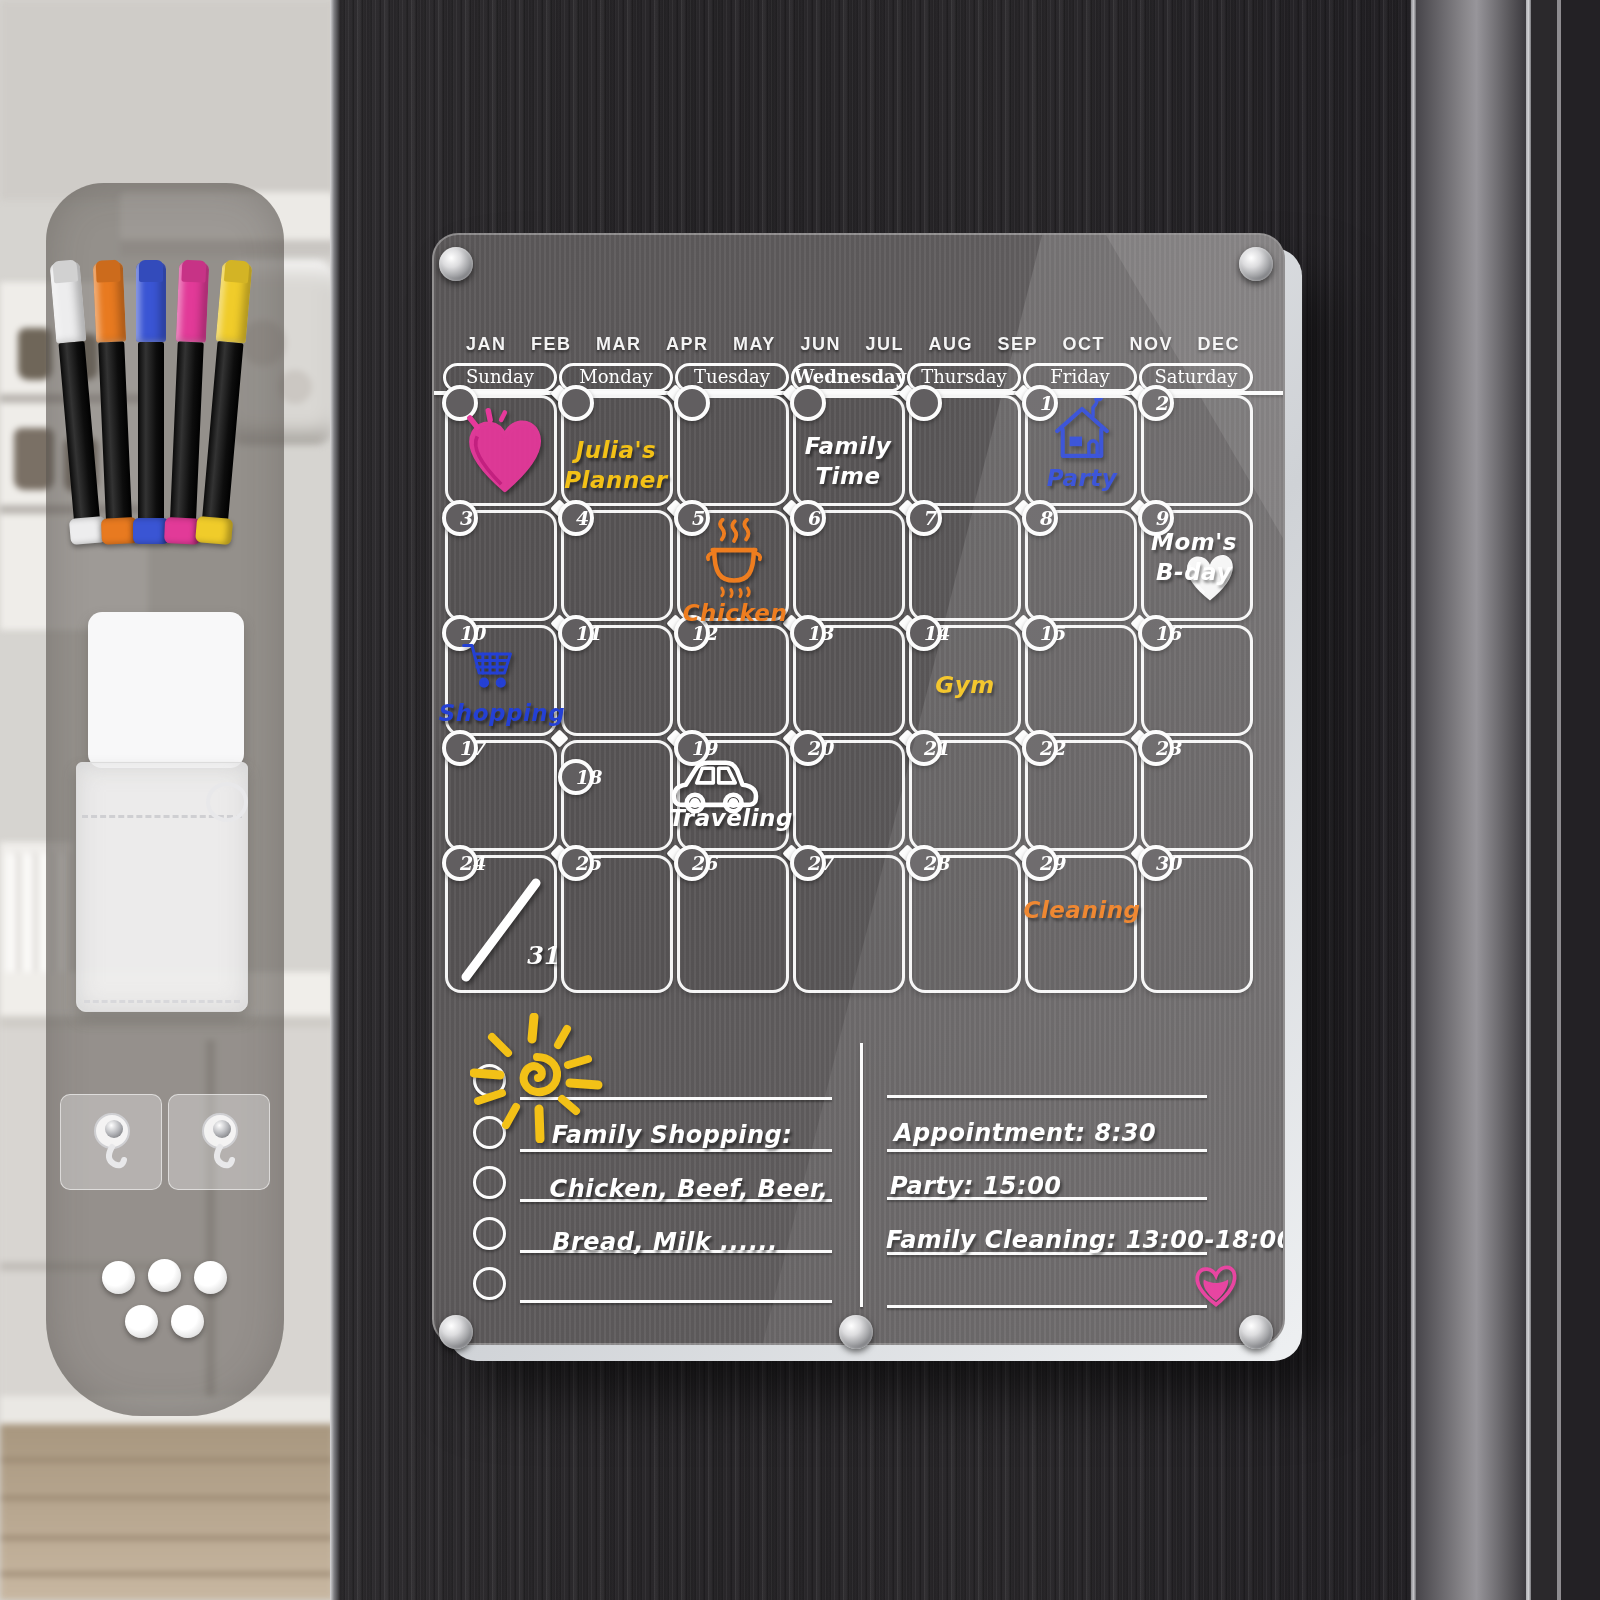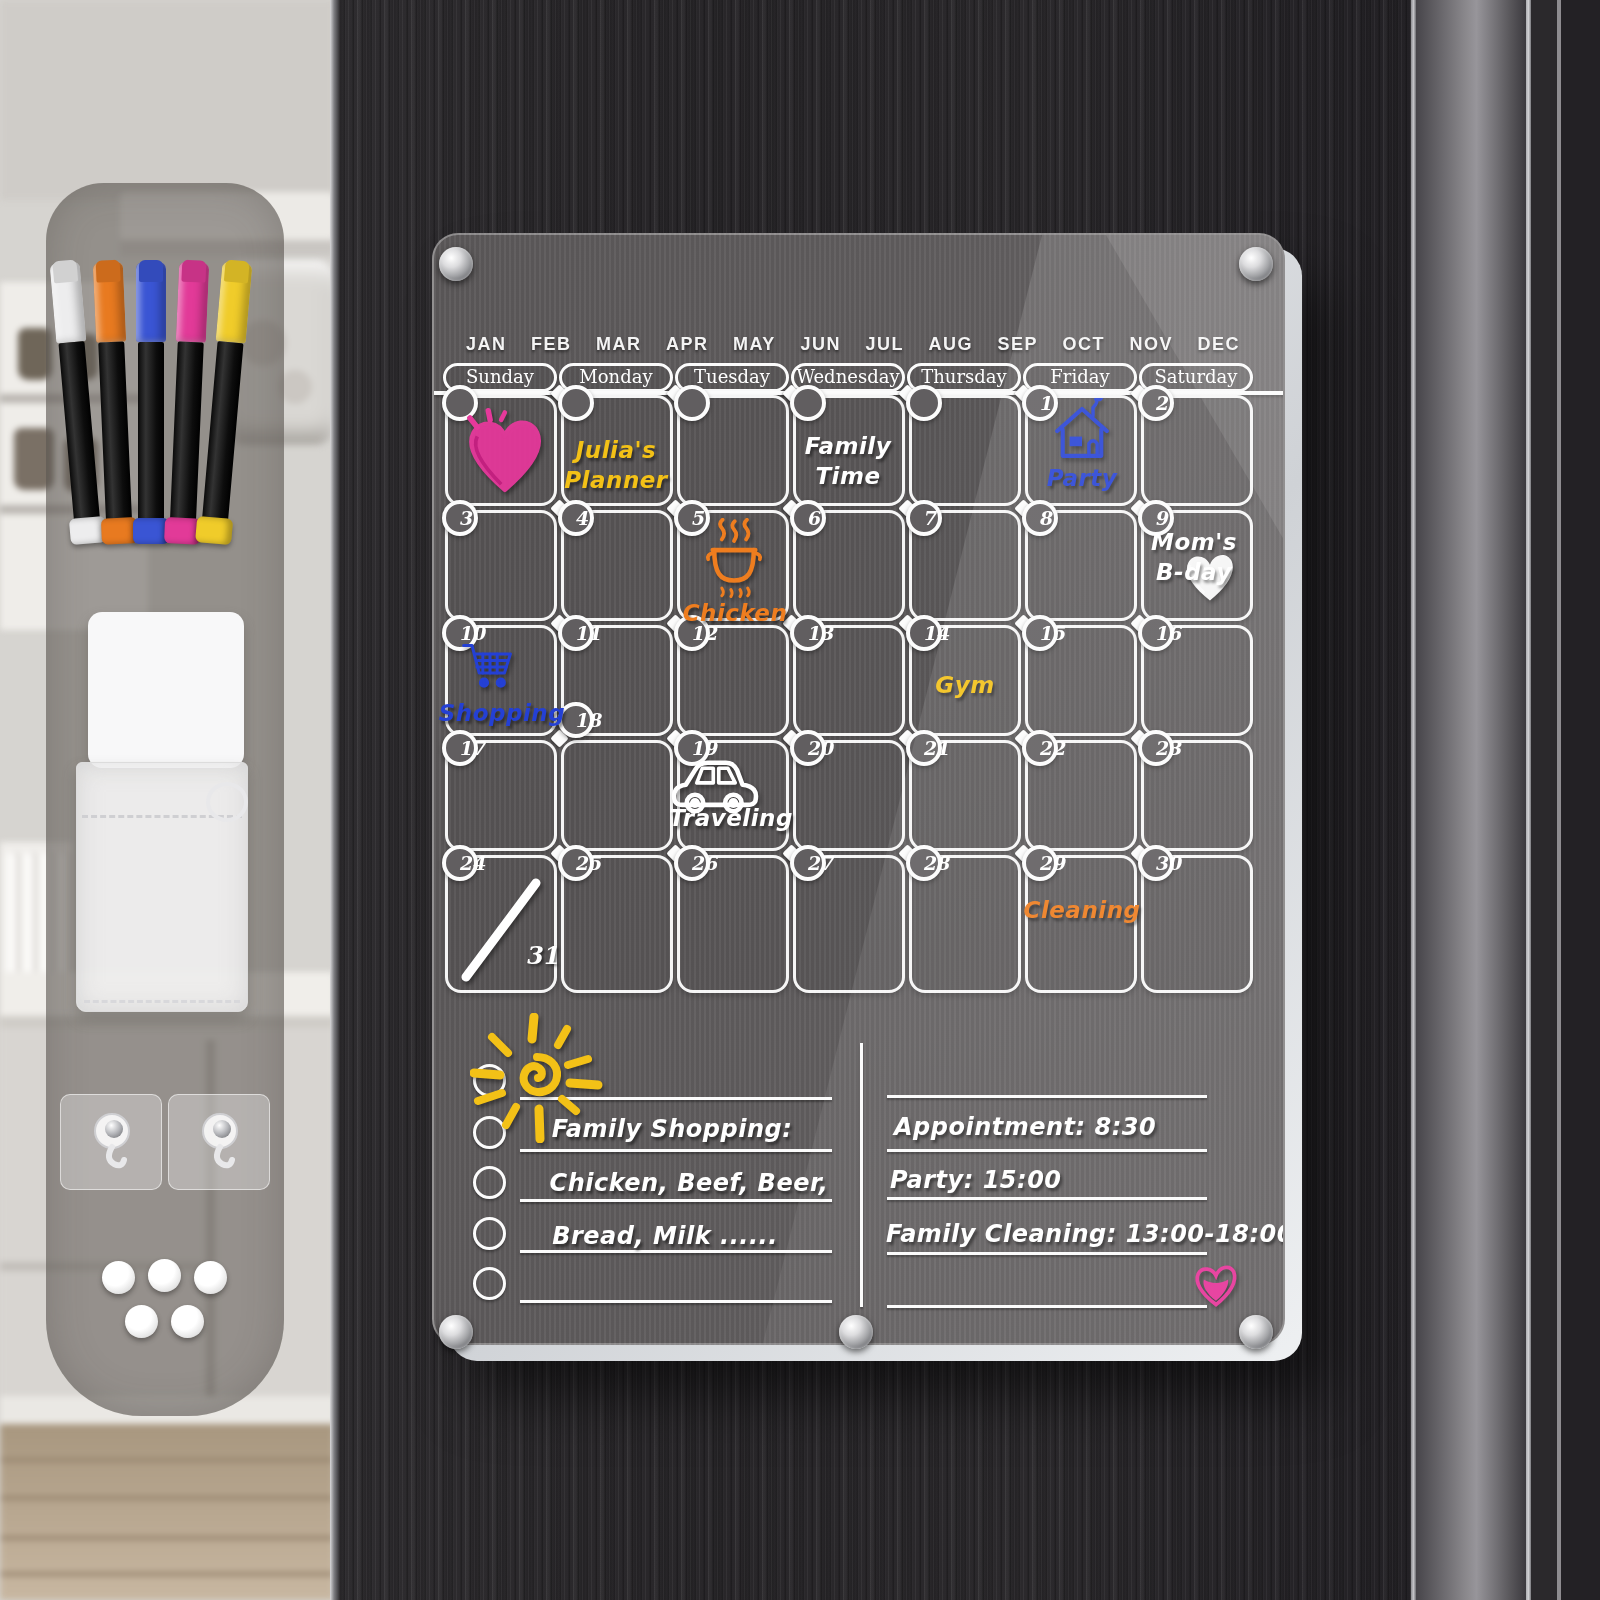--- a/index.html
+++ b/index.html
@@ -100,21 +100,21 @@
       letter-spacing:.5px;white-space:pre-line;line-height:30px;z-index:10;
       text-shadow:2px 3px 3px rgba(0,0,0,.45);}
   .entry-icon{z-index:9;filter:drop-shadow(2px 3px 2px rgba(0,0,0,.4));}
   .entry-icon svg{display:block;width:100%;height:100%;}
   .overflow-date{color:#fff;font:italic 700 24px "DejaVu Serif",serif;z-index:9;
       text-shadow:2px 2px 3px rgba(0,0,0,.5);}
   .check-circle{width:33px;height:33px;border:3.5px solid #fcfcfc;border-radius:50%;
       box-shadow:0 2px 3px rgba(0,0,0,.35);}
   .note-line{height:3px;background:#fbfbfb;box-shadow:0 2px 2px rgba(0,0,0,.35);}
   .note-text{font:italic 700 24px "DejaVu Sans",sans-serif;color:#fff;letter-spacing:.5px;
-      text-shadow:2px 3px 3px rgba(0,0,0,.5);white-space:nowrap;z-index:10;}
+      text-shadow:2px 3px 3px rgba(0,0,0,.5);white-space:nowrap;z-index:10;margin-top:6px;}
   #notes-divider{left:426px;top:808px;width:3px;height:264px;background:#fbfbfb;box-shadow:0 2px 2px rgba(0,0,0,.35);}
   .screw{width:34px;height:34px;border-radius:50%;z-index:60;
       background:radial-gradient(circle at 36% 32%,#ffffff,#dcdcde 30%,#a2a3a6 58%,#717276 78%,#55565a);
       box-shadow:0 3px 6px rgba(0,0,0,.55), inset 0 0 3px rgba(255,255,255,.6);}
 </style>
 </head>
 <body>
 
 <div id="scene">
 
@@ -253,21 +253,21 @@
         <span>AUG</span>
         <span>SEP</span>
         <span>OCT</span>
         <span>NOV</span>
         <span>DEC</span>
       </div>
     <div id="weekday-row" style="left:0;top:0;">
         <div class="day-pill" style="left: 9px; width: 114px;">Sunday</div>
         <div class="day-pill" style="left: 125px; width: 114px;">Monday</div>
         <div class="day-pill" style="left: 241px; width: 114px;">Tuesday</div>
-        <div class="day-pill" style="left: 357px; width: 114px;">Wednesday</div>
+        <div class="day-pill" style="left: 357px; width: 114px; font-weight: bold;">Wednesday</div>
         <div class="day-pill" style="left: 473px; width: 114px;">Thursday</div>
         <div class="day-pill" style="left: 589px; width: 114px;">Friday</div>
         <div class="day-pill" style="left: 705px; width: 114px;">Saturday</div>
       </div>
     <div class="pill-line"></div>
     <div id="grid-layer" style="left:0;top:0;">
         <div class="cell" style="left: 11px; top: 160px; width: 112px; height: 111px;"></div>
         <div class="cell" style="left: 127px; top: 160px; width: 112px; height: 111px;"></div>
         <div class="cell" style="left: 243px; top: 160px; width: 112px; height: 111px;"></div>
         <div class="cell" style="left: 359px; top: 160px; width: 112px; height: 111px;"></div>
@@ -391,21 +391,21 @@
         </div>
         <div class="date-circle" style="left: 588px; top: 380px;">
           <span>15</span>
         </div>
         <div class="date-circle" style="left: 704px; top: 380px;">
           <span>16</span>
         </div>
         <div class="date-circle" style="left: 8px; top: 495px;">
           <span>17</span>
         </div>
-        <div class="date-circle" style="left: 124px; top: 467px;">
+        <div class="date-circle" style="left: 124px; top: 524px;">
           <span>18</span>
         </div>
         <div class="date-circle" style="left: 240px; top: 495px;">
           <span>19</span>
         </div>
         <div class="date-circle" style="left: 356px; top: 495px;">
           <span>20</span>
         </div>
         <div class="date-circle" style="left: 472px; top: 495px;">
           <span>21</span>

